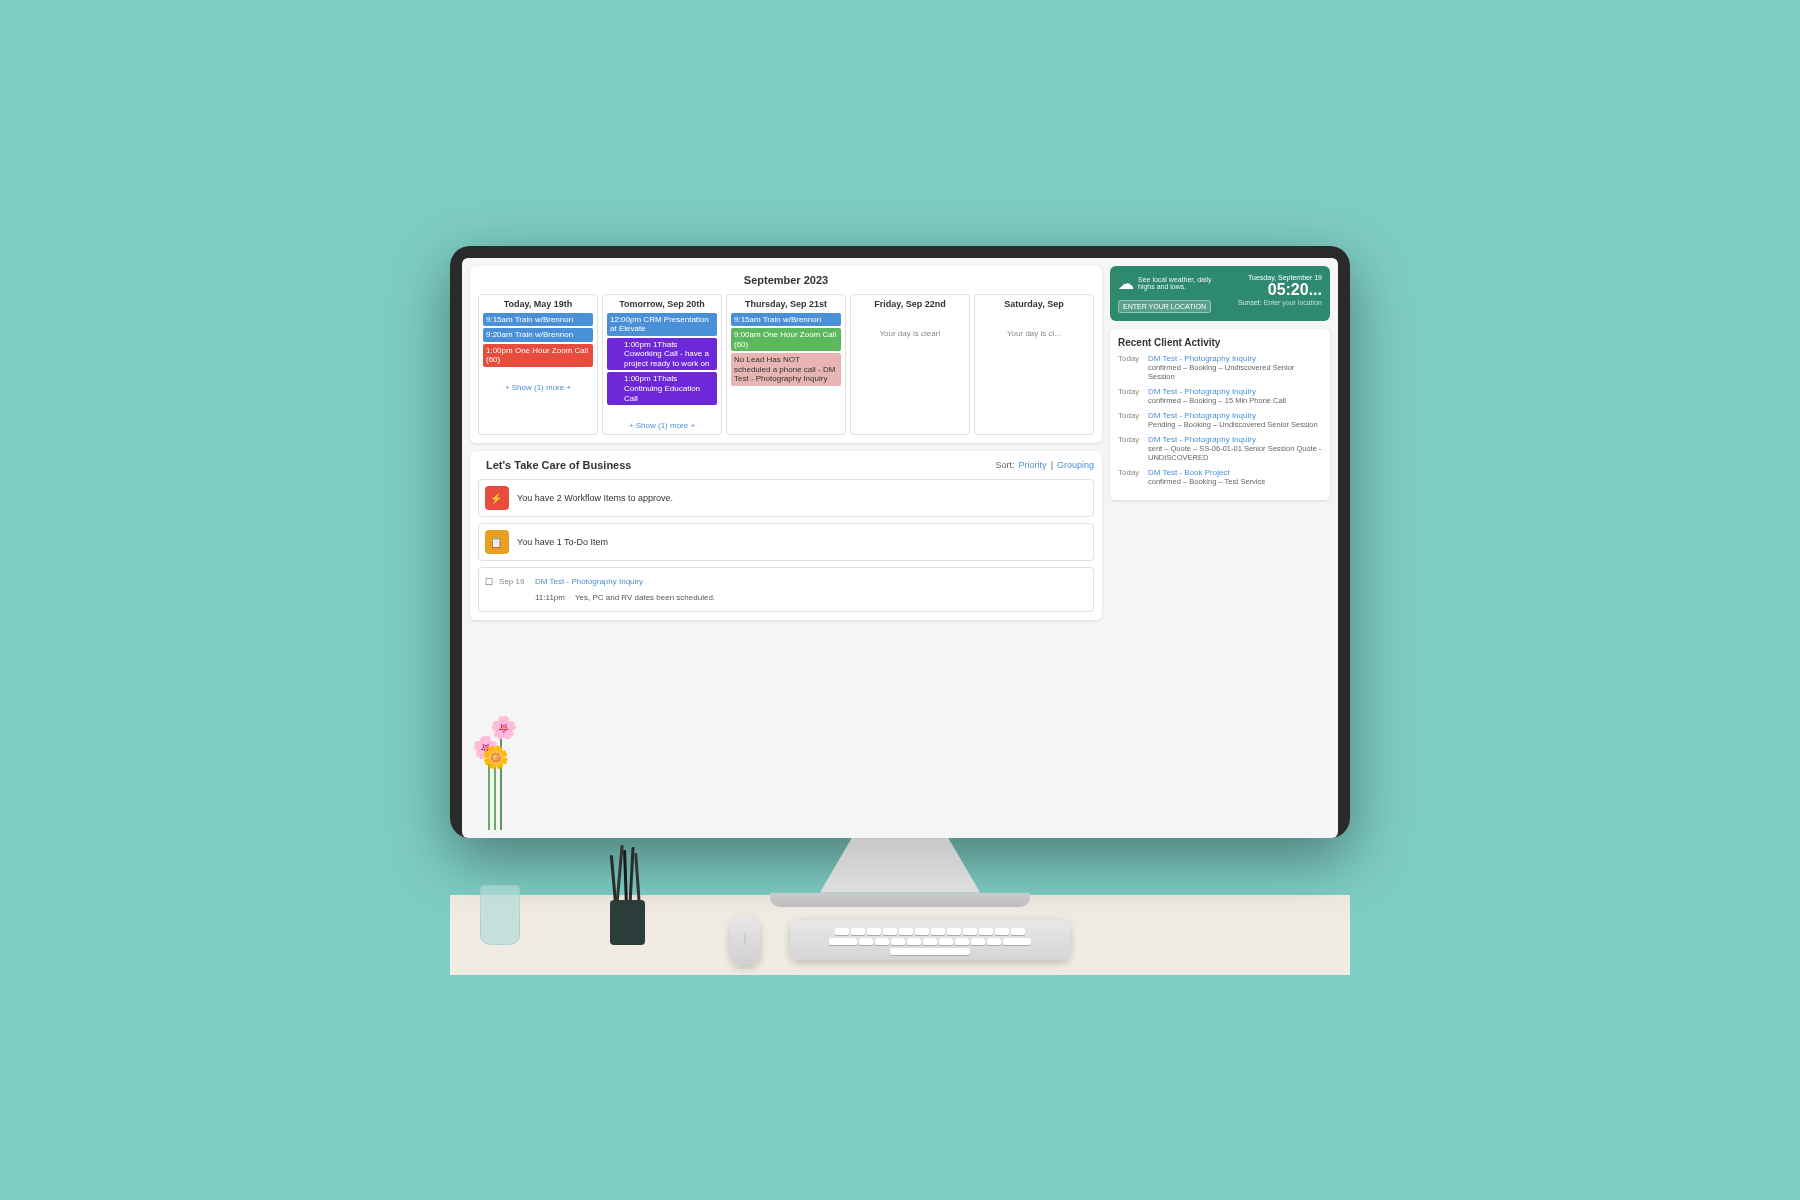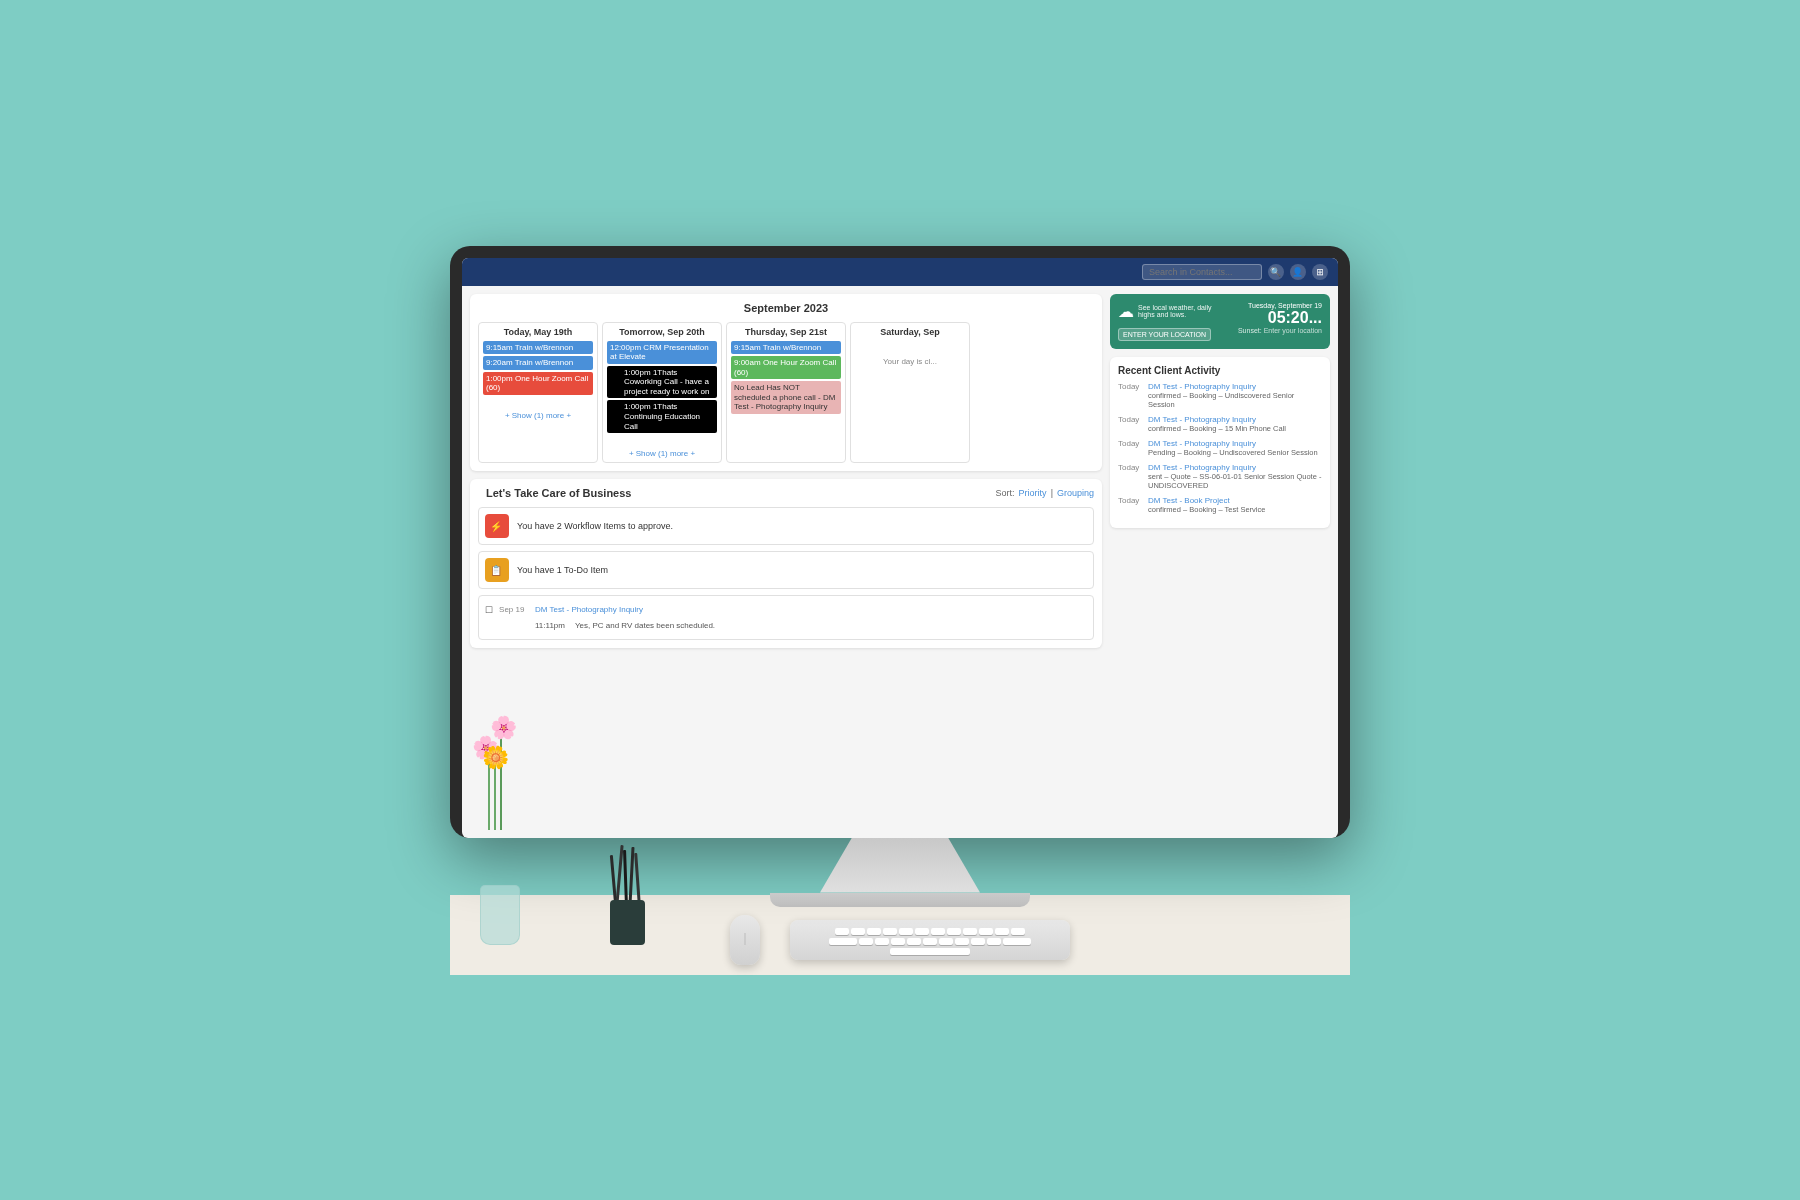--- a/index.html
+++ b/index.html
@@ -131,21 +131,21 @@
       border-radius: 2px;
       padding: 2px 3px;
       margin-bottom: 2px;
       font-size: 8px;
       color: #fff;
       line-height: 1.2;
     }
     .cal-event.blue { background: #4a90d9; }
     .cal-event.green { background: #5db85d; }
     .cal-event.red { background: #e74c3c; }
-    .cal-event.light-blue { background: #000000; padding-left: 17px; }
+    .cal-event.light-blue { background: #6d28d9; padding-left: 17px; }
     .cal-event.pink { background: #e8b4b4; }
     .show-more {
       text-align: center;
       color: #4a90d9;
       font-size: 8px;
       cursor: pointer;
       margin-top: 16px;
     }
     .day-clear {
       color: #888;
@@ -493,26 +493,20 @@
       <div class="pencil-cup" style="position:absolute; bottom:0; left:0;"></div>
     </div>
   </div>
 
   <div class="monitor-container">
     <div class="monitor">
       <div class="monitor-screen">
 
         <div class="app">
 
-          <div class="top-nav">
-            <input class="nav-search" type="text" placeholder="Search in Contacts..." style="">
-            <div class="nav-icon">🔍</div>
-            <div class="nav-icon">👤</div>
-            <div class="nav-icon">⊞</div>
-          </div>
 
           <div class="main-content">
 
             <div class="left-panel">
 
               <div class="calendar-section">
                 <div class="calendar-title">September 2023</div>
                 <div class="calendar-grid">
 
                   <div class="cal-day">
@@ -549,20 +543,24 @@
                       <span>9:15am</span> Train w/Brennon
                     </div>
                     <div class="cal-event green">
                       <span>9:00am</span> One Hour Zoom Call (60)
                     </div>
                     <div class="cal-event pink" style="color:#333;">
                       No Lead Has NOT scheduled a phone call - DM Test - Photography Inquiry
                     </div>
                   </div>
 
+                  <div class="cal-day">
+                    <div class="cal-day-header">Friday, Sep 22nd</div>
+                    <div class="day-clear">Your day is clear!</div>
+                  </div>
 
                   <div class="cal-day">
                     <div class="cal-day-header">Saturday, Sep</div>
                     <div class="day-clear">Your day is cl...</div>
                   </div>
 
                 </div>
               </div>
 
               <div class="business-section">

